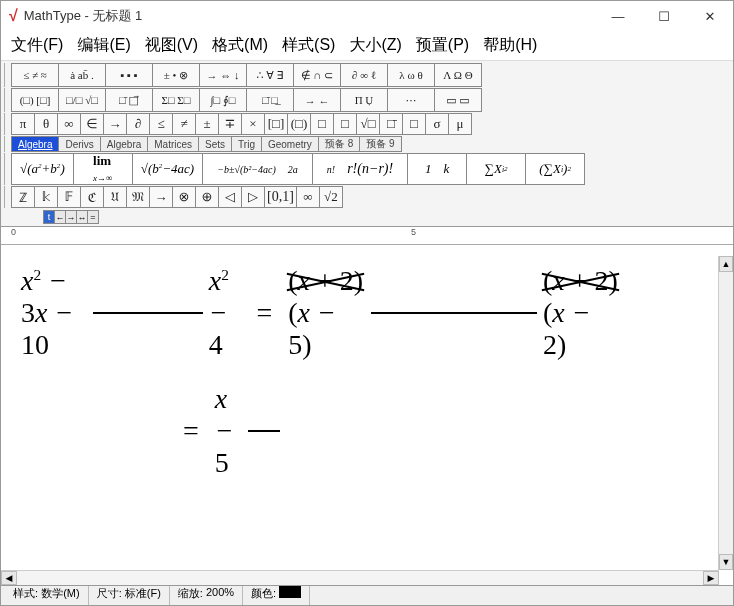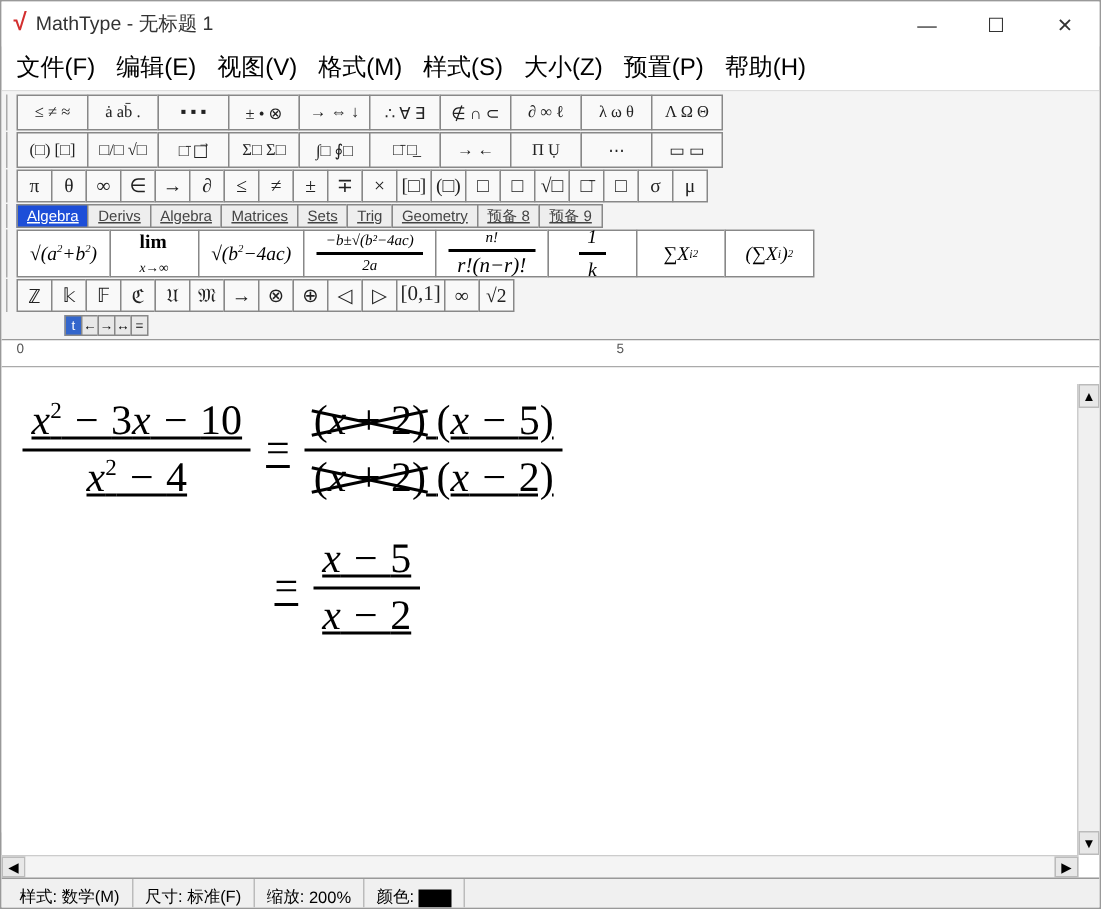--- a/index.html
+++ b/index.html
@@ -80,21 +80,20 @@
   .tb-tab {
     border: 1px solid #888;
     background: #eee;
     height: 16px;
     font-size: 10px;
     padding: 0 6px;
     display: flex;
     align-items: center;
     color: #444;
     margin-right: -1px;
-    text-decoration: underline;
   }
   .tb-tab.active {
     background: #1d4ed8;
     color: #fff;
     text-decoration: underline;
   }
   .tb-big {
     border: 1px solid #888;
     background: #fff;
     height: 32px;
@@ -139,24 +138,23 @@
     background: #fff;
     height: 310px;
     overflow: auto;
     padding: 18px 14px;
   }
   .math {
     font-family: "Times New Roman", serif;
     font-style: italic;
     font-size: 28px;
     color: #000;
-    text-decoration: underline;
   }
   .eqrow { display:flex; align-items:center; margin-bottom: 18px; }
-  .frac { display:inline-flex; flex-direction:column; align-items:center; vertical-align:middle;justify-content:space-between; }
+  .frac { display:inline-flex; flex-direction:row; align-items:center; vertical-align:middle;justify-content:space-between; }
   .frac .num, .frac .den { padding: 2px 6px; }
   .frac .bar { width:100%; height:0; border-top: 2px solid #000; }
   .sup { font-size: 0.55em; vertical-align: super; line-height:0; }
   .strike {
     position: relative;
     display: inline-block;
   }
   .strike::after {
     content: '';
     position: absolute;
@@ -184,21 +182,21 @@
     display: flex;
     align-items: center;
     font-size: 11px;
     padding: 0 4px;
     gap: 0;
   }
   .statusbar .cell {
     border-right: 1px solid #bbb;
     padding: 0 8px;
     height: 100%;
-    display:flex;align-items:flex-end;
+    display:flex;align-items:flex-start;
     white-space: nowrap;
   }
   .swatch { width:22px; height:12px; background:#000; display:inline-block; }
   .hscroll {
     position:absolute;
     left:0;right:14px;bottom:20px;
     height:15px;
     background:#f0f0f0;
     border-top:1px solid #ccc;
     display:flex;
@@ -383,21 +381,20 @@
           <span class="strike"><span class="n">(</span><i>x</i> <span class="n">+ 2)</span></span>
           <span class="n">(</span><i>x</i> − <span class="n">2)</span>
         </span>
       </span>
     </div>
     <div class="eqrow" style="padding-left:158px">
       <span class="eq">=</span>
       <span class="frac">
         <span class="num"><i>x</i> − <span class="n">5</span></span>
         <span class="bar"></span>
-        <span class="den"><i>x</i> − <span class="n">2</span></span>
       </span>
     </div>
   </div>
 </div>
 
 <div class="vscroll">
   <div class="arrow">▲</div>
   <div class="track"></div>
   <div class="arrow">▼</div>
 </div>

